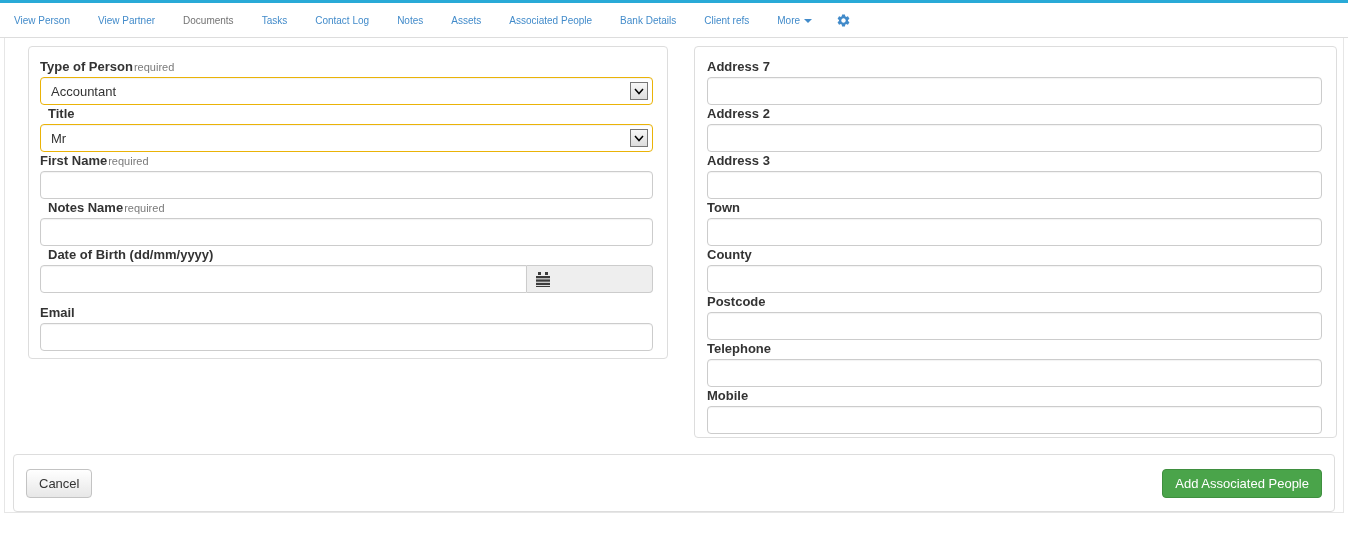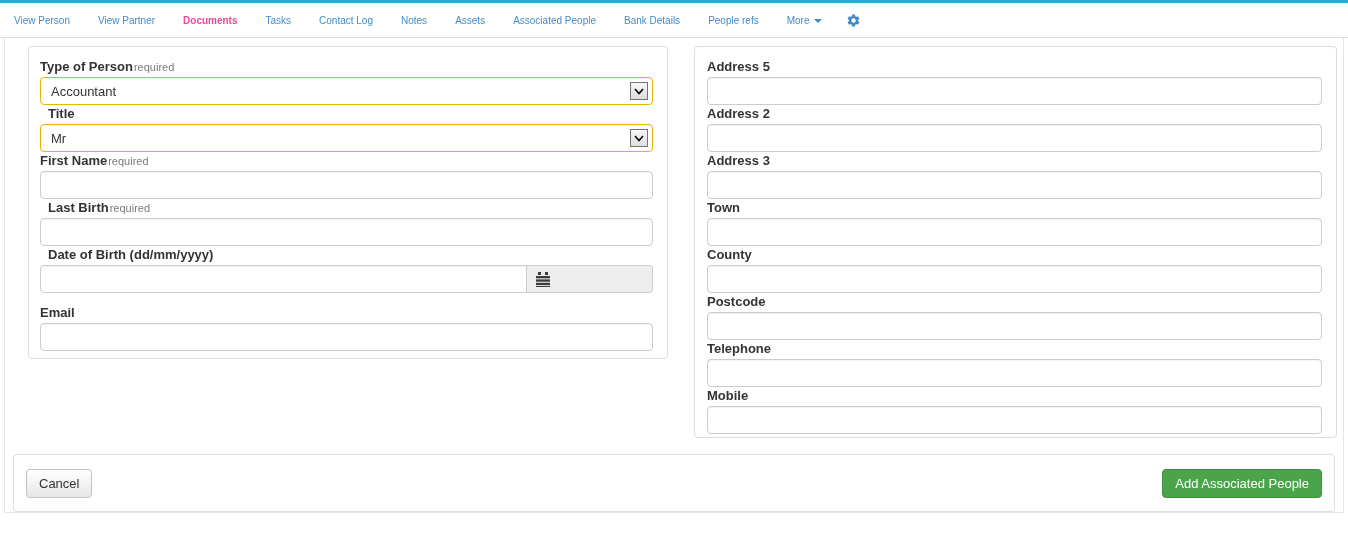--- a/index.html
+++ b/index.html
@@ -89,28 +89,28 @@
   }
   .btn-success { color:#fff; border:1px solid #3f8f3f; }
 </style>
 </head>
 <body>
 
 <nav class="tabs" style="border-top-color: rgb(41, 170, 215);">
   <div id="nav-items" style="display:flex;align-items:center;">
       <a class="nav-link" style="color: rgb(66, 139, 202);">View Person</a>
       <a class="nav-link" style="color: rgb(66, 139, 202);">View Partner</a>
-      <a class="nav-link" style="color: #ec4899; font-weight: bold;">Documents</a>
+      <a class="nav-link" style="color: #737373;">Documents</a>
       <a class="nav-link" style="color: rgb(66, 139, 202);">Tasks</a>
       <a class="nav-link" style="color: rgb(66, 139, 202);">Contact Log</a>
       <a class="nav-link" style="color: rgb(66, 139, 202);">Notes</a>
       <a class="nav-link" style="color: rgb(66, 139, 202);">Assets</a>
       <a class="nav-link" style="color: rgb(66, 139, 202);">Associated People</a>
       <a class="nav-link" style="color: rgb(66, 139, 202);">Bank Details</a>
-      <a class="nav-link" style="color: rgb(66, 139, 202);">People refs</a>
+      <a class="nav-link" style="color: rgb(66, 139, 202);">Client refs</a>
       <a class="nav-link" style="color: rgb(66, 139, 202);">More<span class="caret"></span></a>
     </div>
   <span class="gear-btn" id="gear-btn">
       <svg width="15" height="15" viewBox="0 0 24 24" fill="#428bca">
         <path d="M19.14 12.94c.04-.3.06-.61.06-.94 0-.32-.02-.64-.07-.94l2.03-1.58c.18-.14.23-.41.12-.61l-1.92-3.32c-.12-.22-.37-.29-.59-.22l-2.39.96c-.5-.38-1.03-.7-1.62-.94l-.36-2.54c-.04-.24-.24-.41-.48-.41h-3.84c-.24 0-.43.17-.47.41l-.36 2.54c-.59.24-1.13.57-1.62.94l-2.39-.96c-.22-.08-.47 0-.59.22L2.74 8.87c-.12.21-.08.47.12.61l2.03 1.58c-.05.3-.09.63-.09.94s.02.64.07.94l-2.03 1.58c-.18.14-.23.41-.12.61l1.92 3.32c.12.22.37.29.59.22l2.39-.96c.5.38 1.03.7 1.62.94l.36 2.54c.05.24.24.41.48.41h3.84c.24 0 .44-.17.47-.41l.36-2.54c.59-.24 1.13-.56 1.62-.94l2.39.96c.22.08.47 0 .59-.22l1.92-3.32c.12-.22.07-.47-.12-.61l-2.01-1.58zM12 15.6c-1.98 0-3.6-1.62-3.6-3.6s1.62-3.6 3.6-3.6 3.6 1.62 3.6 3.6-1.62 3.6-3.6 3.6z"></path>
       </svg>
     </span>
 </nav>
 
 <div class="content">
@@ -132,21 +132,21 @@
           <div class="select-box">
             <span>Mr</span>
             <span class="select-arrow">
               <svg width="10" height="7" viewBox="0 0 10 7">
                 <polyline points="1,1 5,5.5 9,1" fill="none" stroke="#000" stroke-width="1.5"></polyline>
               </svg>
             </span>
           </div>
         </div>
         <div class="form-group"><label class="ctrl-label"><span>First Name</span><span class="req">required</span></label><input class="form-control" type="text" style=""></div>
-        <div class="form-group"><label class="ctrl-label indent"><span>Last Birth</span><span class="req">required</span></label><input class="form-control" type="text" style=""></div>
+        <div class="form-group"><label class="ctrl-label indent"><span>Notes Name</span><span class="req">required</span></label><input class="form-control" type="text" style=""></div>
         <div class="form-group">
           <label class="ctrl-label indent"><span>Date of Birth (dd/mm/yyyy)</span></label>
           <div class="input-group">
             <input class="form-control" type="text" style="">
             <span class="addon">
               <span style="display: inline-flex;">
                 <svg width="14" height="15" viewBox="0 0 14 15" fill="#3b3b3b">
                   <rect x="2" y="0" width="3" height="3"></rect>
                   <rect x="9" y="0" width="3" height="3"></rect>
                   <rect x="0" y="4" width="14" height="2.3"></rect>
@@ -154,21 +154,21 @@
                   <rect x="0" y="10.8" width="14" height="2.3"></rect>
                   <rect x="0" y="14" width="14" height="1"></rect>
                 </svg>
               </span>
             </span>
           </div>
         </div>
         <div class="form-group extra-top"><label class="ctrl-label"><span>Email</span></label><input class="form-control" type="text" style=""></div>
       </section>
     <section class="panel panel-right" id="right-form">
-        <div class="form-group"><label class="ctrl-label"><span>Address 5</span></label><input class="form-control" type="text" style=""></div>
+        <div class="form-group"><label class="ctrl-label"><span>Address 7</span></label><input class="form-control" type="text" style=""></div>
         <div class="form-group"><label class="ctrl-label"><span>Address 2</span></label><input class="form-control" type="text" style=""></div>
         <div class="form-group"><label class="ctrl-label"><span>Address 3</span></label><input class="form-control" type="text" style=""></div>
         <div class="form-group"><label class="ctrl-label"><span>Town</span></label><input class="form-control" type="text" style=""></div>
         <div class="form-group"><label class="ctrl-label"><span>County</span></label><input class="form-control" type="text" style=""></div>
         <div class="form-group"><label class="ctrl-label"><span>Postcode</span></label><input class="form-control" type="text" style=""></div>
         <div class="form-group"><label class="ctrl-label"><span>Telephone</span></label><input class="form-control" type="text" style=""></div>
         <div class="form-group"><label class="ctrl-label"><span>Mobile</span></label><input class="form-control" type="text" style=""></div>
       </section>
   </div>
 

